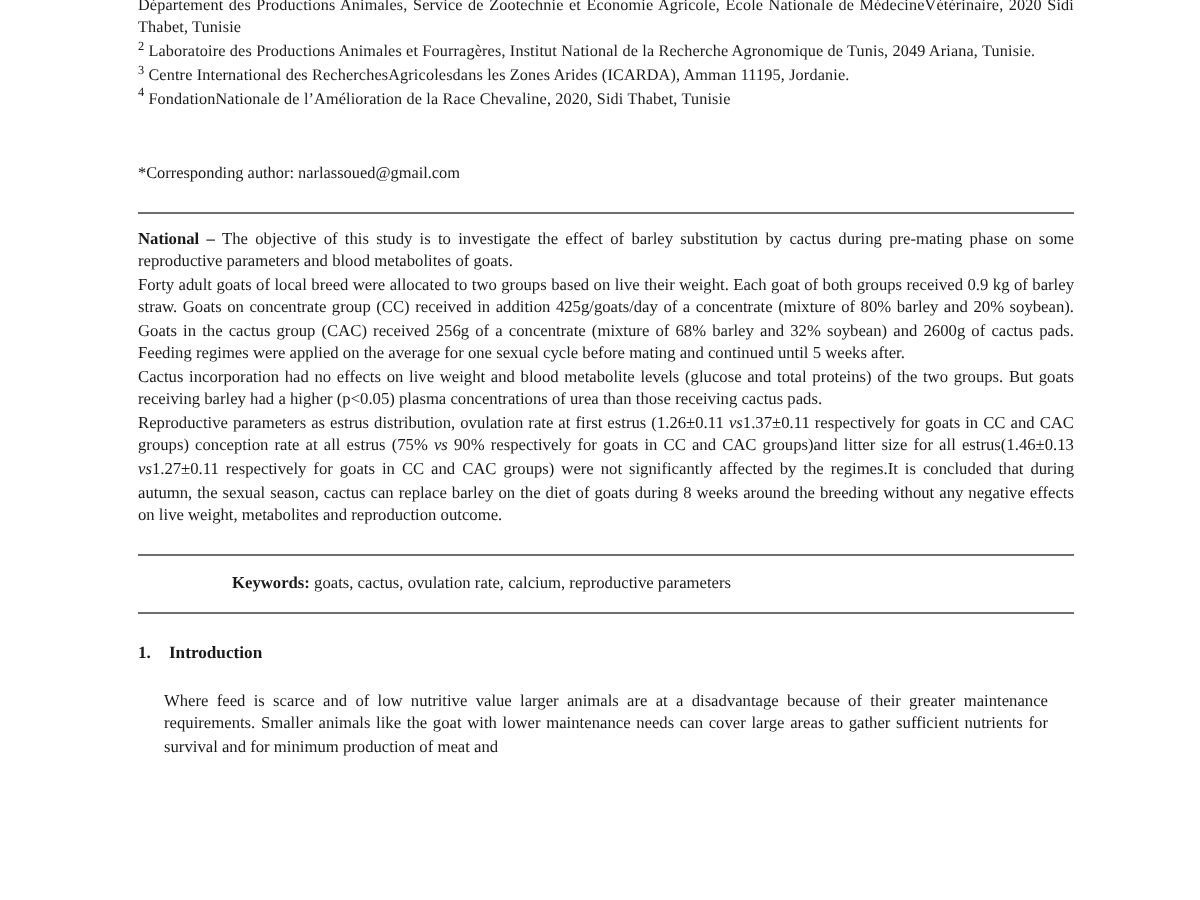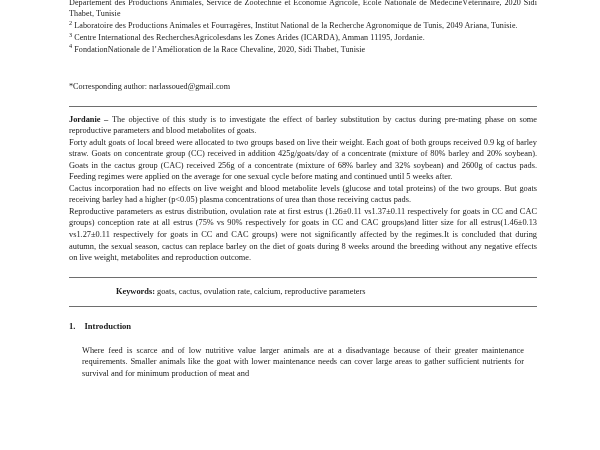--- a/index.html
+++ b/index.html
@@ -72,21 +72,21 @@
     text-align: justify;
     text-justify: inter-word;
   }
   .abstract-block p {
     margin: 0;
     text-align: justify;
   }
   .abstract-lead {
     font-weight: bold;
   }
-  .ital { }
+  .ital { font-style: italic; }
 
   
   .keywords {
     font-size: 8.35px;
     line-height: 11.4px;
     text-align: left;
     padding-left: 47px;
   }
   .keywords .kw-label { font-weight: bold; }
 
@@ -127,21 +127,21 @@
     <p class="affil">
       <span class="sup">4</span><span>FondationNationale de l’Amélioration de la Race Chevaline, 2020, Sidi Thabet, Tunisie</span>
     </p>
   </div>
 
   <p class="corresponding">*Corresponding author: narlassoued@gmail.com</p>
 
   <hr class="rule rule-abstract-top">
 
   <div class="abstract-block">
-    <p><span class="abstract-lead">Jordanie</span><span class="abstract-lead"> – </span><span>The objective of this study is to investigate the effect of barley substitution by cactus during pre-mating phase on some reproductive parameters and blood metabolites of goats.</span></p>
+    <p><span class="abstract-lead">National</span><span class="abstract-lead"> – </span><span>The objective of this study is to investigate the effect of barley substitution by cactus during pre-mating phase on some reproductive parameters and blood metabolites of goats.</span></p>
     <p>Forty adult goats of local breed were allocated to two groups based on live their weight. Each goat of both groups received 0.9 kg of barley straw. Goats on concentrate group (CC) received in addition 425g/goats/day of a concentrate (mixture of 80% barley and 20% soybean). Goats in the cactus group (CAC) received 256g of a concentrate (mixture of 68% barley and 32% soybean) and 2600g of cactus pads. Feeding regimes were applied on the average for one sexual cycle before mating and continued until 5 weeks after.</p>
     <p>Cactus incorporation had no effects on live weight and blood metabolite levels (glucose and total proteins) of the two groups. But goats receiving barley had a higher (p&lt;0.05) plasma concentrations of urea than those receiving cactus pads.</p>
     <p><span>Reproductive parameters as estrus distribution, ovulation rate at first estrus (1.26±0.11 </span><span class="ital">vs</span><span>1.37±0.11 respectively for goats in CC and CAC groups) conception rate at all estrus (75% </span><span class="ital">vs</span><span> 90% respectively for goats in CC and CAC groups)and litter size for all estrus(1.46±0.13 </span><span class="ital">vs</span><span>1.27±0.11 respectively for goats in CC and CAC groups) were not significantly affected by the regimes.It is concluded that during autumn, the sexual season, cactus can replace barley on the diet of goats during 8 weeks around the breeding without any negative effects on live weight, metabolites and reproduction outcome.</span></p>
   </div>
 
   <hr class="rule rule-kw-top">
   <p class="keywords"><span class="kw-label">Keywords:</span><span> goats, cactus, ovulation rate, calcium, reproductive parameters</span></p>
   <hr class="rule rule-kw-bottom">
 
   <div class="section">

